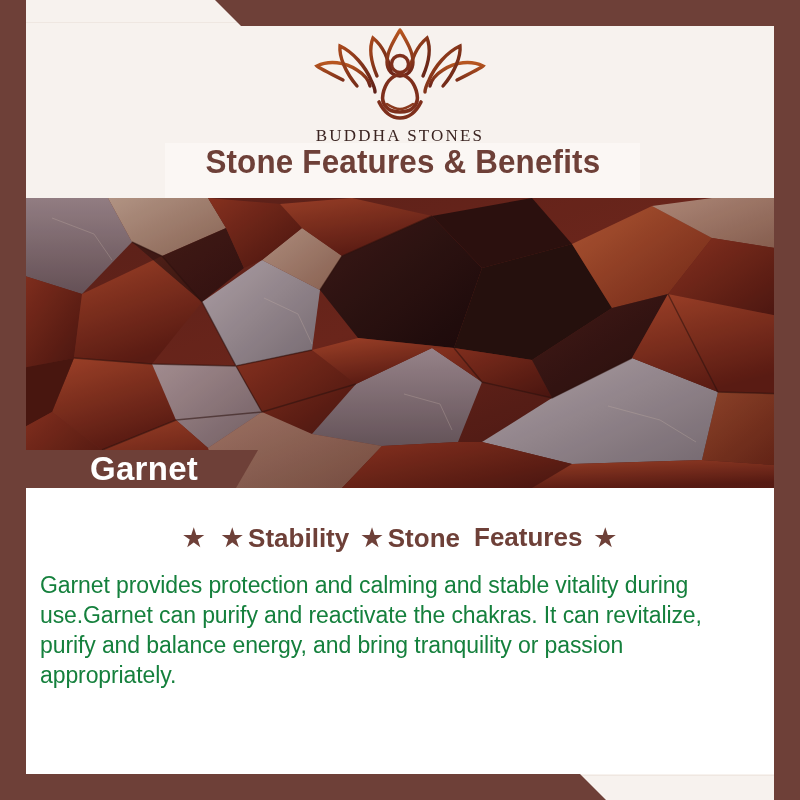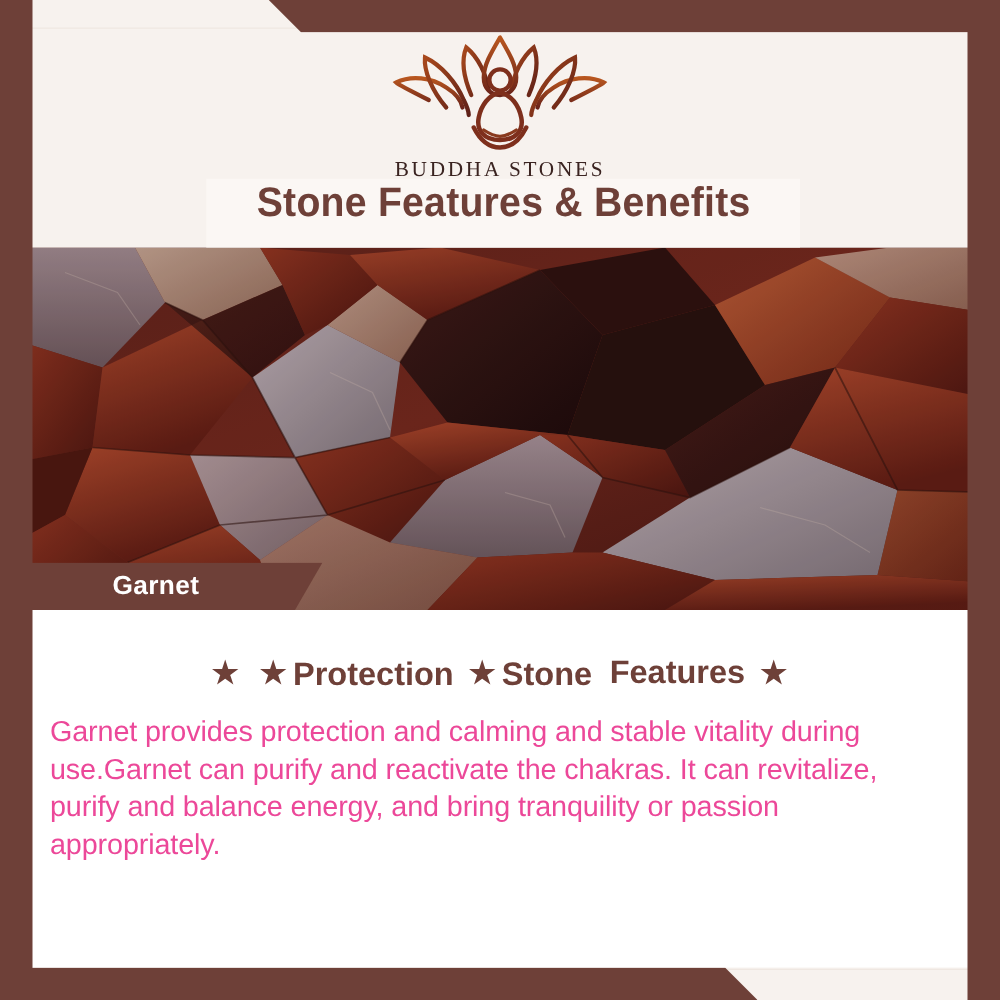--- a/index.html
+++ b/index.html
@@ -151,21 +151,21 @@
     background: #6e4038;
     z-index: 3;
     -webkit-clip-path: polygon(0 0, 246px 0, 224px 38px, 0 38px);
     clip-path: polygon(0 0, 246px 0, 224px 38px, 0 38px);
     display: flex;
     align-items: center;
   }
   .stone-label-text {
     margin-left: 78px;
     color: #ffffff;
-    font-size: 21px;
+    font-size: 33px;
     font-weight: bold;
     letter-spacing: 0.3px;
   }
 
   
   .body-panel {
     position: absolute;
     left: 12px;
     top: 488px;
     width: 776px;
@@ -202,21 +202,21 @@
     color: #6e4038;
   }
   .benefit.tight .star { margin-right: 1px; }
   .benefit.nostar { margin-left: 2px; }
 
   .description {
     position: absolute;
     left: 28px;
     top: 82px;
     width: 722px;
-    color: #ec4899;
+    color: #15803d;
     font-family: "Liberation Sans Narrow", "Liberation Sans", sans-serif;
     font-size: 23px;
     line-height: 30px;
     font-weight: 400;
     text-align: left;
     letter-spacing: -0.1px;
   }
 </style>
 </head>
 <body>
@@ -379,21 +379,21 @@
   </div>
 
   <div class="body-panel">
 
     <div class="benefits">
       <span class="benefit">
         <span class="star">★</span>
       </span>
       <span class="benefit">
         <span class="star">★</span>
-        <span>Protection</span>
+        <span>Stability</span>
       </span>
       <span class="benefit">
         <span class="star">★</span>
         <span>Stone</span>
       </span>
       <span class="benefit nostar">
         <span>Features</span>
       </span>
       <span class="benefit tight">
         <span class="star">★</span>

